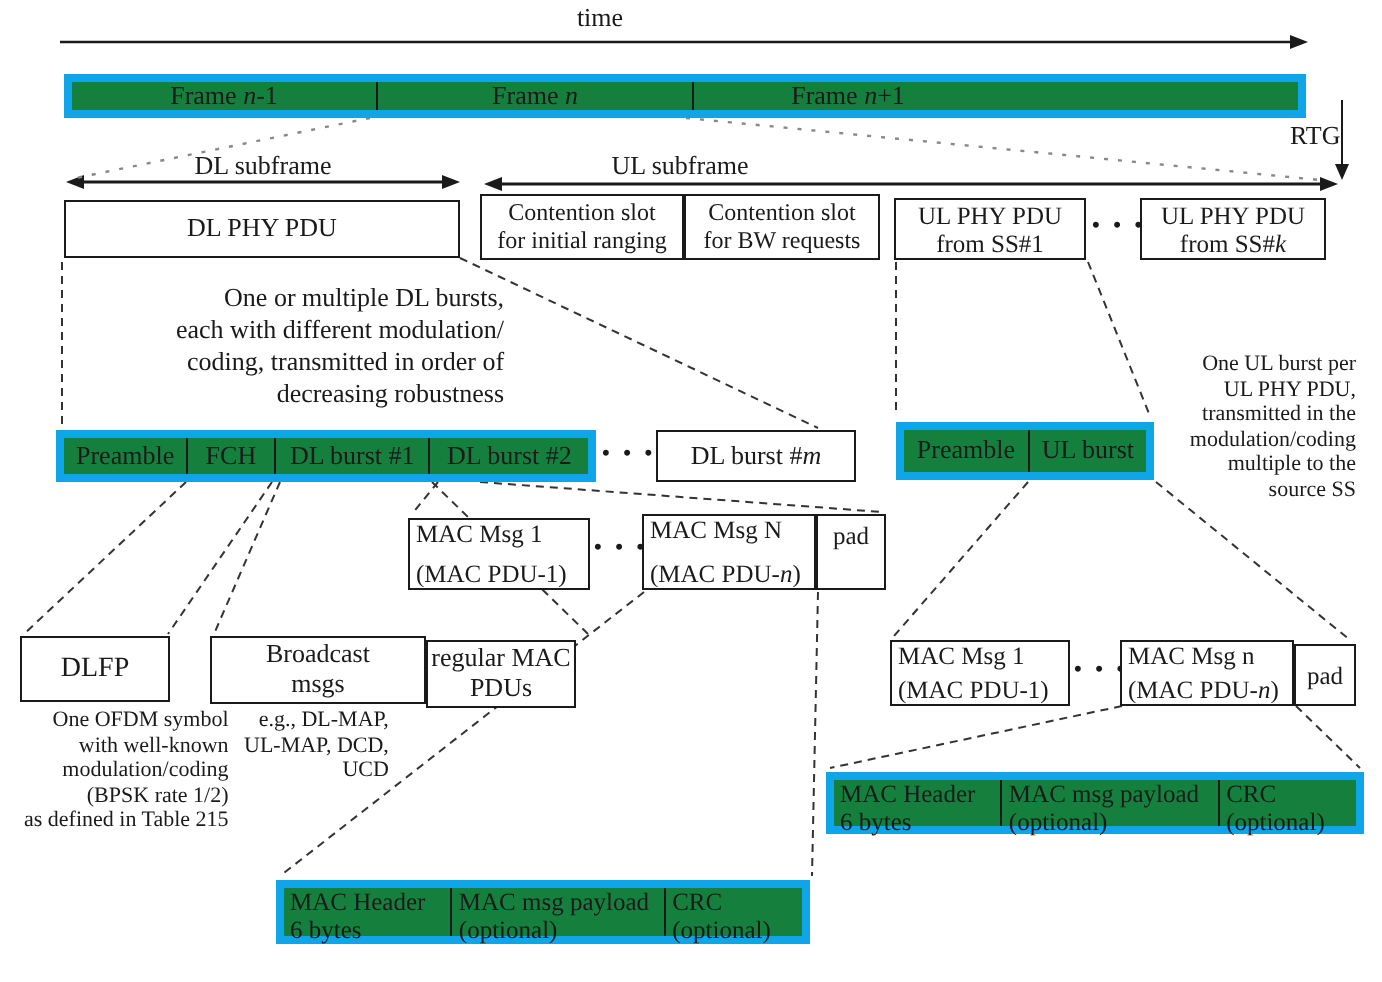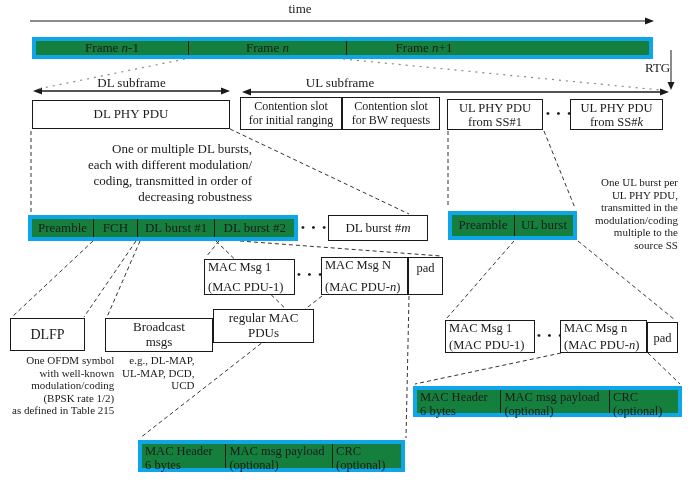--- a/index.html
+++ b/index.html
@@ -166,21 +166,21 @@
       <span>pad</span>
     </div>
 
   <div class="box f14" style="left:10px;top:318px;width:75px;height:33px;">
       <span>DLFP</span>
     </div>
   <div class="box f13" style="left:105px;top:318px;width:108px;height:34px;">
       <span>Broadcast</span>
       <span>msgs</span>
     </div>
-  <div class="box f13" style="left:213px;top:309px;width:101px;height:34px;">
+  <div class="box f13" style="left:213px;top:320px;width:75px;height:34px;">
       <span>regular MAC</span>
       <span>PDUs</span>
     </div>
 
   <div class="note" style="left:12px;top:354px;">
     <span>One OFDM symbol</span>
       <span>with well-known</span>
       <span>modulation/coding</span>
     <span>(BPSK rate 1/2)</span>
       <span>as defined in Table 215</span>

